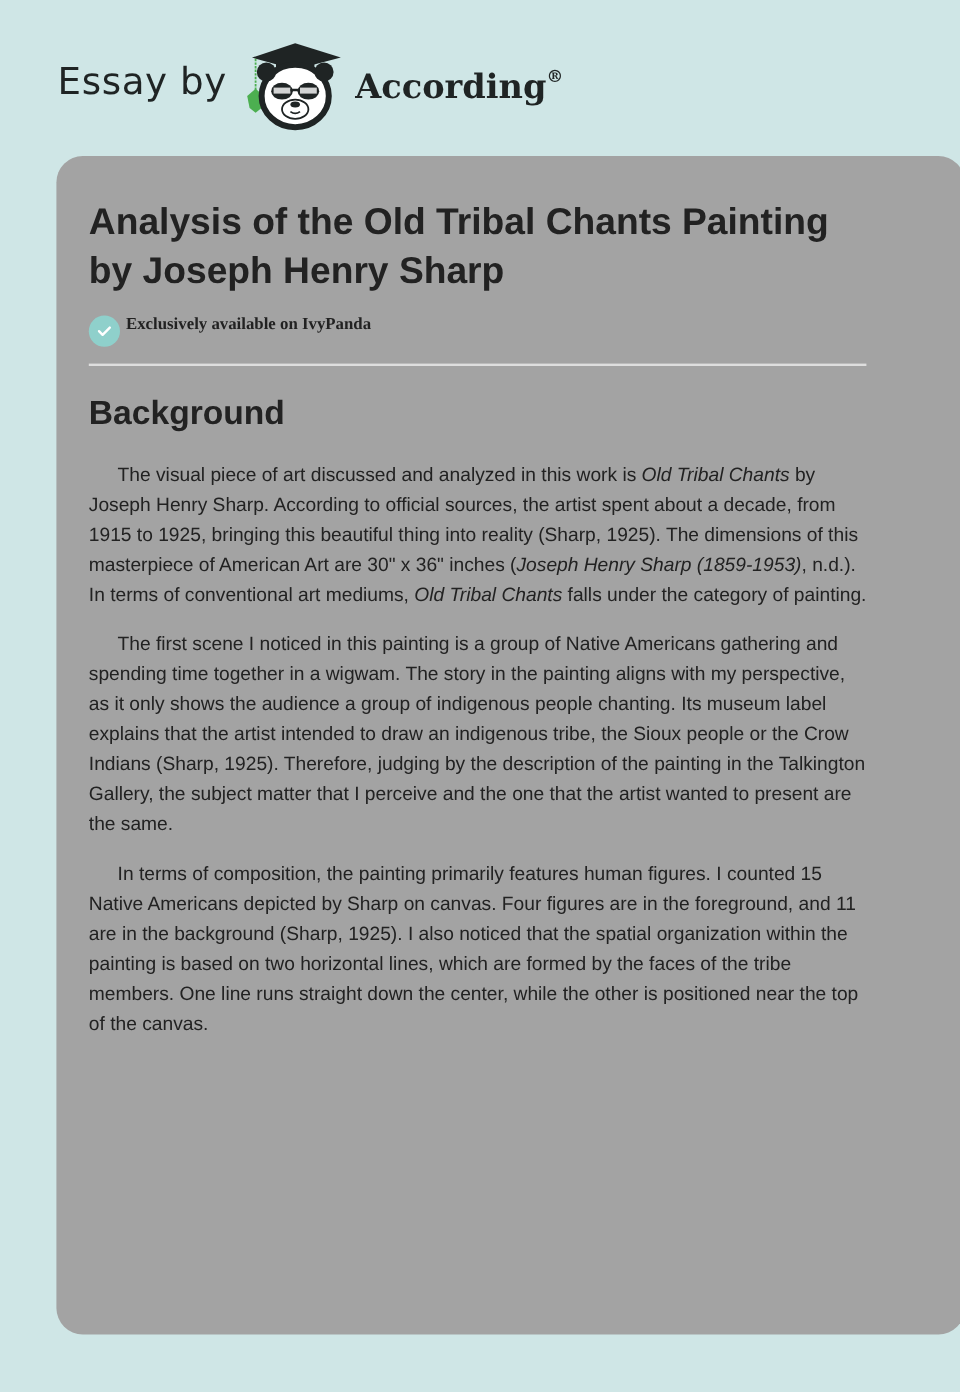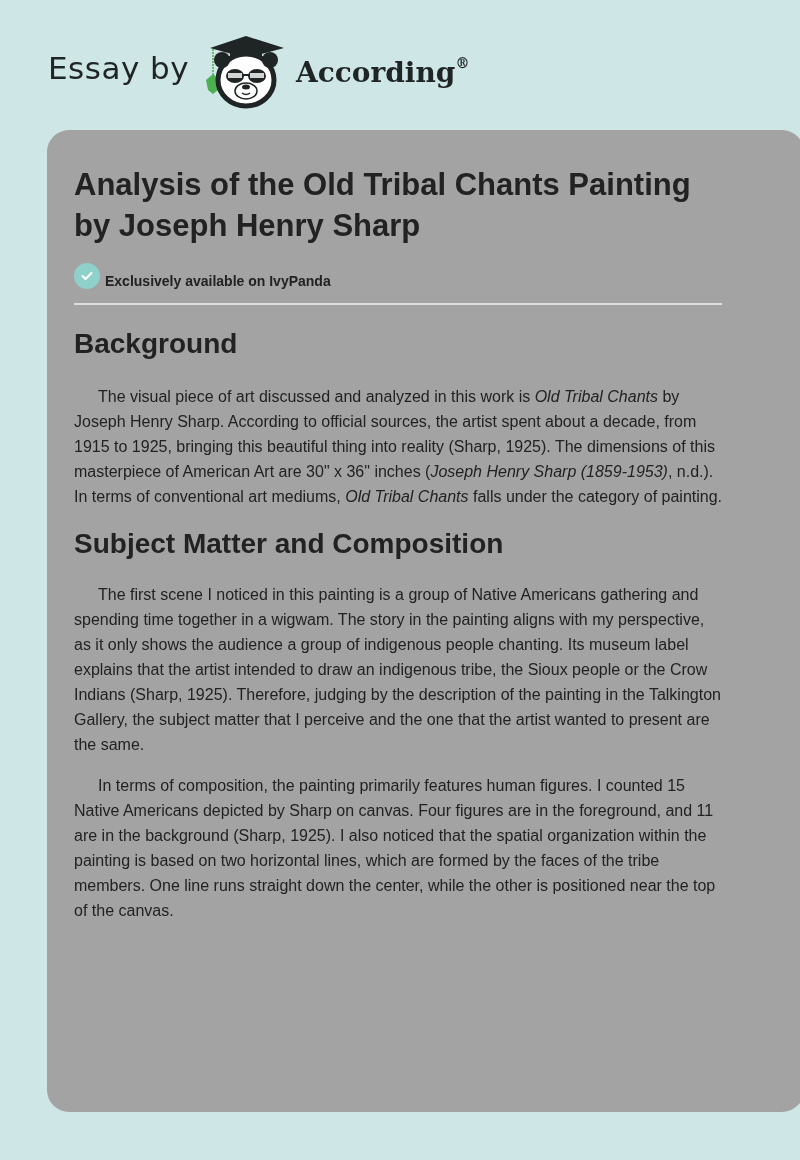--- a/index.html
+++ b/index.html
@@ -31,21 +31,21 @@
     .card {
       position: absolute; left: 47px; top: 130px; width: 757px; height: 982px;
       background: #a3a3a3; border-radius: 22px; overflow: hidden;
     }
     .title {
       position: absolute; left: 27px; top: 34px; width: 640px;
       font-size: 31px; font-weight: bold; line-height: 41px; color: #222;
     }
     .badge {
       position: absolute; left: 27px; top: 133px; height: 26px;
-      display: flex; align-items: flex-end;
+      display: flex; align-items: flex-start; font-family: Liberation Serif, serif;
     }
     .badge-icon {
       width: 26px; height: 26px; border-radius: 50%; background: #8fd0cb;
       display: flex; align-items: center; justify-content: center; margin-right: 5px;
     }
     .badge-text { font-size: 14px; font-weight: bold; color: #222; }
     .divider {
       position: absolute; left: 27px; top: 173px; width: 648px; height: 2px; background: #dedede;
     }
     .content { position: absolute; left: 27px; top: 196px; width: 650px; }
@@ -104,17 +104,16 @@
     </span>
     <span class="badge-text">Exclusively available on IvyPanda</span>
   </div>
 
   <div class="divider"></div>
 
   <div class="content">
     <h2 class="h-bg">Background</h2>
     <p><span>The visual piece of art discussed and analyzed in this work is </span><em>Old Tribal Chants</em><span> by Joseph Henry Sharp. According to official sources, the artist spent about a decade, from 1915 to 1925, bringing this beautiful thing into reality (Sharp, 1925). The dimensions of this masterpiece of American Art are 30" x 36" inches (</span><em>Joseph Henry Sharp (1859-1953)</em><span>, n.d.). In terms of conventional art mediums, </span><em>Old Tribal Chants</em><span> falls under the category of painting.</span></p>
 
-    <h2 class="h-sub">Subject Matter and Composition</h2>
     <p>The first scene I noticed in this painting is a group of Native Americans gathering and spending time together in a wigwam. The story in the painting aligns with my perspective, as it only shows the audience a group of indigenous people chanting. Its museum label explains that the artist intended to draw an indigenous tribe, the Sioux people or the Crow Indians (Sharp, 1925). Therefore, judging by the description of the painting in the Talkington Gallery, the subject matter that I perceive and the one that the artist wanted to present are the same.</p>
     <p>In terms of composition, the painting primarily features human figures. I counted 15 Native Americans depicted by Sharp on canvas. Four figures are in the foreground, and 11 are in the background (Sharp, 1925). I also noticed that the spatial organization within the painting is based on two horizontal lines, which are formed by the faces of the tribe members. One line runs straight down the center, while the other is positioned near the top of the canvas.</p>
   </div>
 </div>
 
 </body></html>

